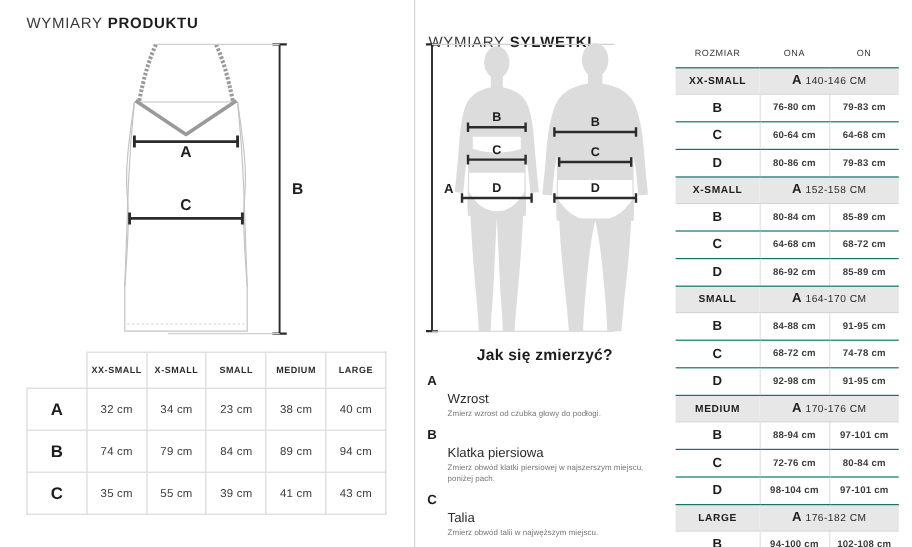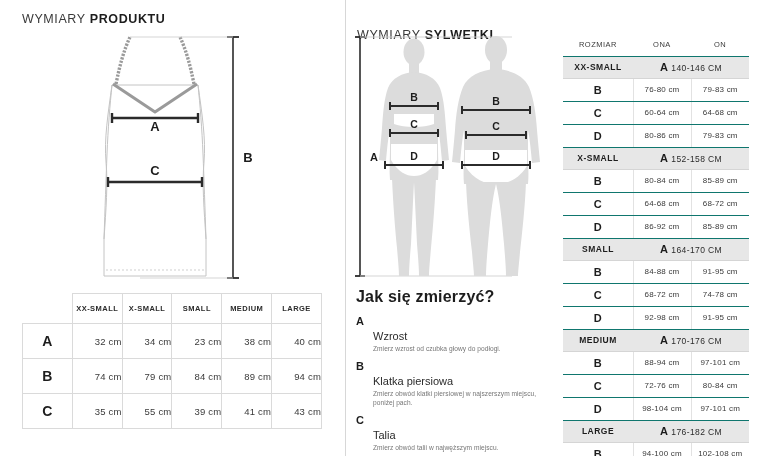--- a/index.html
+++ b/index.html
@@ -59,31 +59,30 @@
   #table-product thead th.corner { border-left: none; border-top: none; }
   #table-product tbody td.rowlab {
     font-size: 14px;
     font-weight: 700;
     color: #1d1d1d;
   }
   #table-product tbody td.val {
     font-size: 9.5px;
     color: #3a3a3a;
     letter-spacing: 0.2px;
-    text-align: right;
   }
 
   
   #silhouettes { position: absolute; left: 352px; top: 32px; width: 200px; height: 250px; }
 
   
   #howto { position: absolute; left: 356px; top: 288px; width: 196px; }
   #howto-title {
-    font-size: 16px; font-weight: 700; color: #1d1d1d;
-    text-align: left; margin-bottom: 9px; letter-spacing: 0.2px;
+    font-size: 13px; font-weight: 700; color: #1d1d1d;
+    text-align: center; margin-bottom: 9px; letter-spacing: 0.2px;
   }
   .measure-item { display: flex; margin-bottom: 7px; }
   .measure-letter {
     width: 17px; flex: 0 0 17px;
     font-size: 11px; font-weight: 700; color: #1d1d1d;
     line-height: 13px;
   }
   .measure-body { flex: 1 1 auto; margin-top: 15px; }
   .measure-name {
     font-size: 11px; font-weight: 400; color: #2b2b2b;
@@ -129,21 +128,21 @@
   #table-body tr.size-row td.size-height {
     font-size: 8.5px; font-weight: 400; color: #2b2b2b; letter-spacing: 0.4px;
   }
   #table-body tr.size-row td.size-height .hl {
     font-size: 11px; font-weight: 700; color: #1d1d1d; margin-right: 3px;
   }
   #table-body tbody td.m-letter {
     font-size: 11px; font-weight: 700; color: #1d1d1d;
   }
   #table-body tbody td.m-val {
-    font-size: 8px; font-weight: 400; color: #3a3a3a; letter-spacing: 0.2px;
+    font-size: 8px; font-weight: 700; color: #3a3a3a; letter-spacing: 0.2px;
   }
 </style>
 </head>
 <body>
 
 <div id="root">
 
   <div class="divider d1"></div>
 
   <div class="panel-title" id="title-left">

